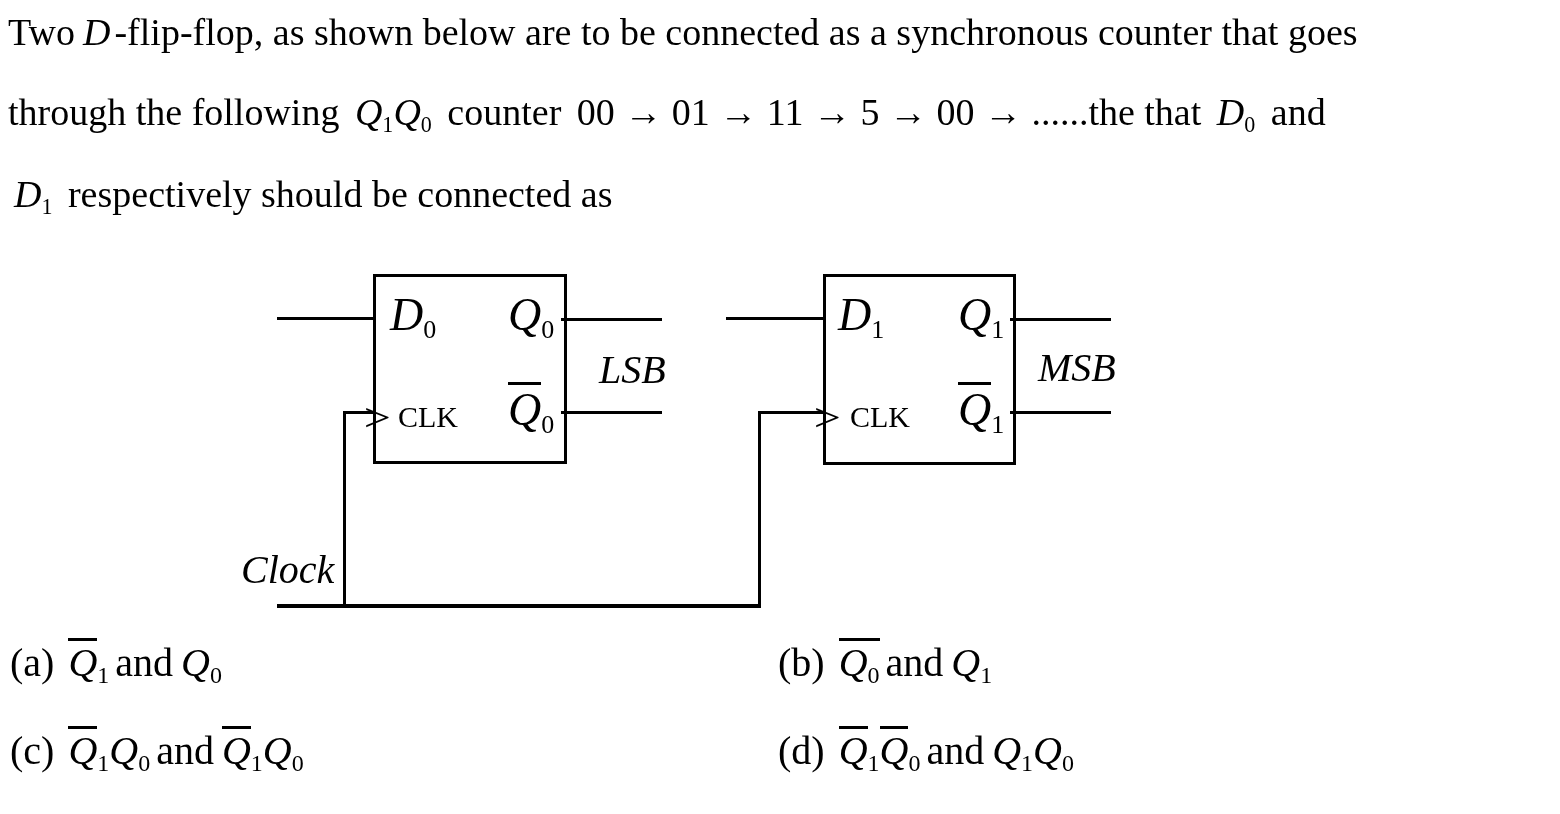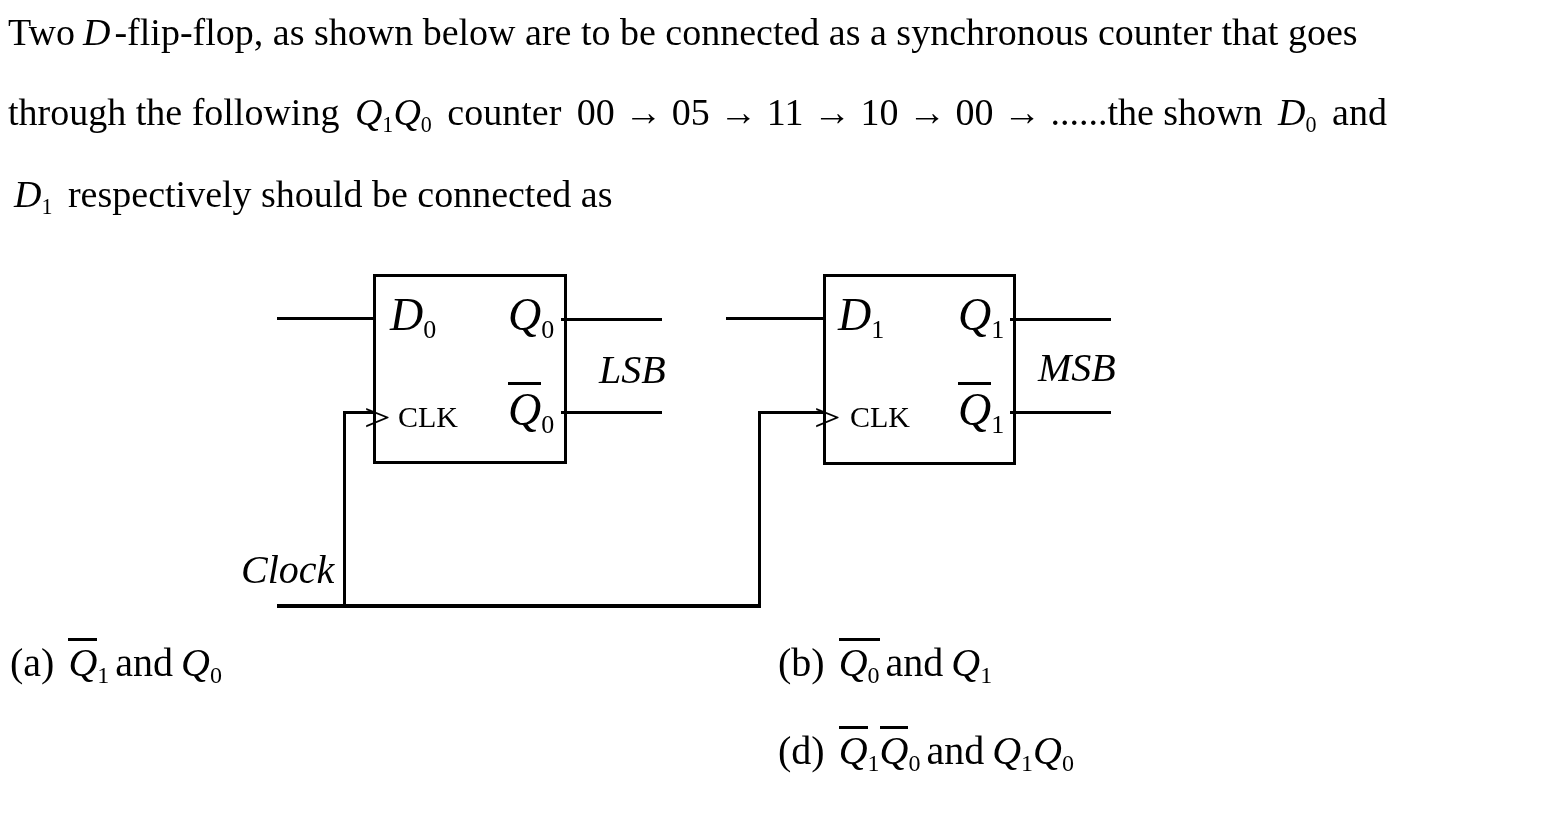--- a/index.html
+++ b/index.html
@@ -32,21 +32,21 @@
 <div id="page">
 
   <div class="abs para" style="left:8px; top:10px;">
     <span>Two</span><span class="it mx">D</span><span>-flip-flop, as shown below are to be connected as a synchronous counter that goes</span>
   </div>
 
   <div class="abs para" style="left:8px; top:90px;">
     <span>through the following</span>
     <span class="ml"><span class="it">Q</span><span class="sb">1</span><span class="it">Q</span><span class="sb">0</span></span>
     <span class="ml">counter</span>
-    <span class="ml">00 → 05 → 11 → 10 → 00 → ......</span><span>the shown</span>
+    <span class="ml">00 → 01 → 11 → 5 → 00 → ......</span><span>the that</span>
     <span class="ml"><span class="it">D</span><span class="sb">0</span></span>
     <span class="ml">and</span>
   </div>
 
   <div class="abs para" style="left:14px; top:172px;">
     <span><span class="it">D</span><span class="sb">1</span></span>
     <span class="ml">respectively should be connected as</span>
   </div>
 
   <div>
@@ -83,18 +83,21 @@
   </div>
 
   <div class="opt" style="left:10px; top:638px;">
     <span class="lbl">(a)</span><span class="ov"><span class="it">Q</span></span><span class="sb">1</span><span class="andw">and</span><span class="it">Q</span><span class="sb">0</span>
   </div>
 
   <div class="opt" style="left:778px; top:638px;">
     <span class="lbl">(b)</span><span class="ov"><span class="it">Q</span><span class="sb">0</span></span><span class="andw">and</span><span class="it">Q</span><span class="sb">1</span>
   </div>
 
+  <div class="opt" style="left:10px; top:726px;">
+    <span class="lbl">(c)</span><span class="ov"><span class="it">Q</span></span><span class="sb">1</span><span class="it">Q</span><span class="sb">0</span><span class="andw">and</span><span class="ov"><span class="it">Q</span></span><span class="sb">1</span><span class="it">Q</span><span class="sb">0</span>
+  </div>
 
   <div class="opt" style="left:778px; top:726px;">
     <span class="lbl">(d)</span><span class="ov"><span class="it">Q</span></span><span class="sb">1</span><span class="ov"><span class="it">Q</span></span><span class="sb">0</span><span class="andw">and</span><span class="it">Q</span><span class="sb">1</span><span class="it">Q</span><span class="sb">0</span>
   </div>
 
 </div>
 
 </body></html>

